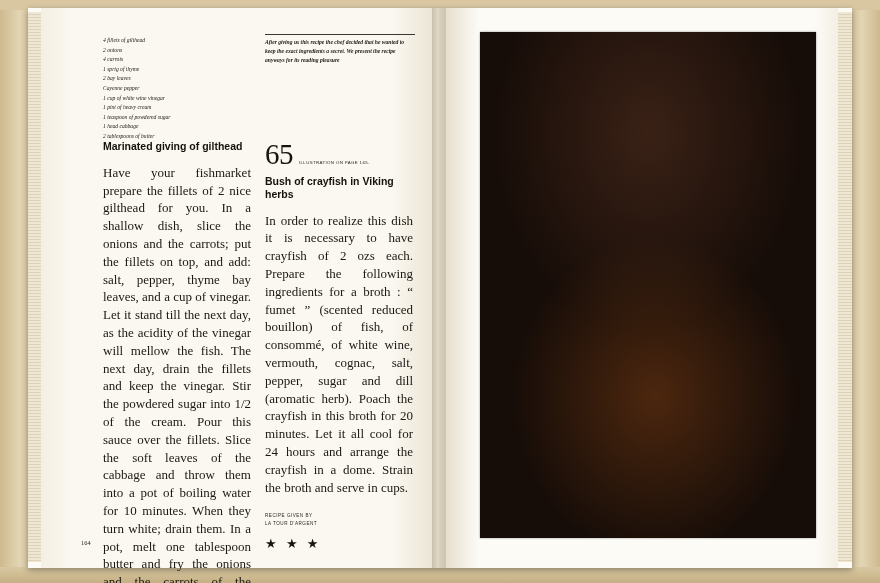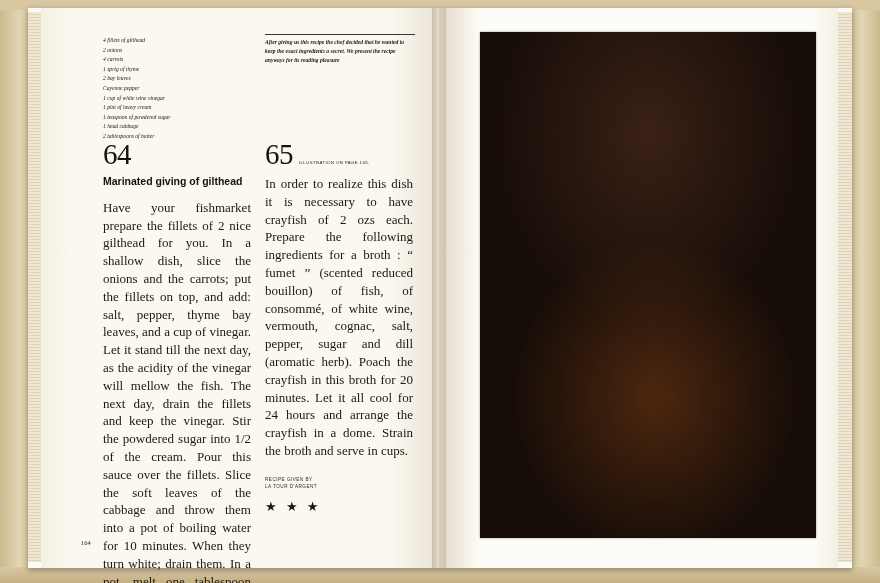--- a/index.html
+++ b/index.html
@@ -258,32 +258,32 @@
         <div>1 cup of white wine vinegar</div>
         <div>1 pint of heavy cream</div>
         <div>1 teaspoon of powdered sugar</div>
         <div>1 head cabbage</div>
         <div>2 tablespoons of butter</div>
       </div>
 
       <div class="chefnote">After giving us this recipe the chef decided that he wanted to keep the exact ingredients a secret. We present the recipe anyways for its reading pleasure</div>
 
       <div class="col col-left">
-        <div class="recipe-num">64</div>
         <div class="recipe-title">Marinated giving of gilthead</div>
         <div class="body-text">
           <p>Have your fishmarket prepare the fillets of 2 nice gilthead for you. In a shallow dish, slice the onions and the carrots; put the fillets on top, and add: salt, pepper, thyme bay leaves, and a cup of vinegar. Let it stand till the next day, as the acidity of the vinegar will mellow the fish. The next day, drain the fillets and keep the vinegar. Stir the powdered sugar into 1/2 of the cream. Pour this sauce over the fillets. Slice the soft leaves of the cabbage and throw them into a pot of boiling water for 10 minutes. When they turn white; drain them. In a pot, melt one tablespoon butter and fry the onions and the carrots of the marinade in it for a good 15 minutes. When they turn golden, add the sliced cabbage and cover. Stir several times, and 10 minutes later, add the vinegar. Cover again and cook for 1 1/2 hours. Then, uncover, and if there is too much juice, let it evaporate, by leaving uncovered and cooking a little bit longer. Taste for seasoning with salt and Cayenne pepper. Off the fire, melt another tablespoon of butter and serve the cabbage hot with the cold fish fillets.</p>
         </div>
       </div>
 
       <div class="col col-right">
         <div class="num-row">
           <div class="recipe-num">65</div>
           <div class="illus-note">ILLUSTRATION ON PAGE 165.</div>
         </div>
+        <div class="recipe-title">Bush of crayfish in Viking herbs</div>
         <div class="body-text">
           <p>In order to realize this dish it is necessary to have crayfish of 2 ozs each. Prepare the following ingredients for a broth : “ fumet ” (scented reduced bouillon) of fish, of consommé, of white wine, vermouth, cognac, salt, pepper, sugar and dill (aromatic herb). Poach the crayfish in this broth for 20 minutes. Let it all cool for 24 hours and arrange the crayfish in a dome. Strain the broth and serve in cups.</p>
         </div>
         <div class="credit">RECIPE GIVEN BY<br>LA TOUR D'ARGENT</div>
         <div class="stars">★ ★ ★</div>
       </div>
 
       <div class="folio">164</div>
     </div>
 

